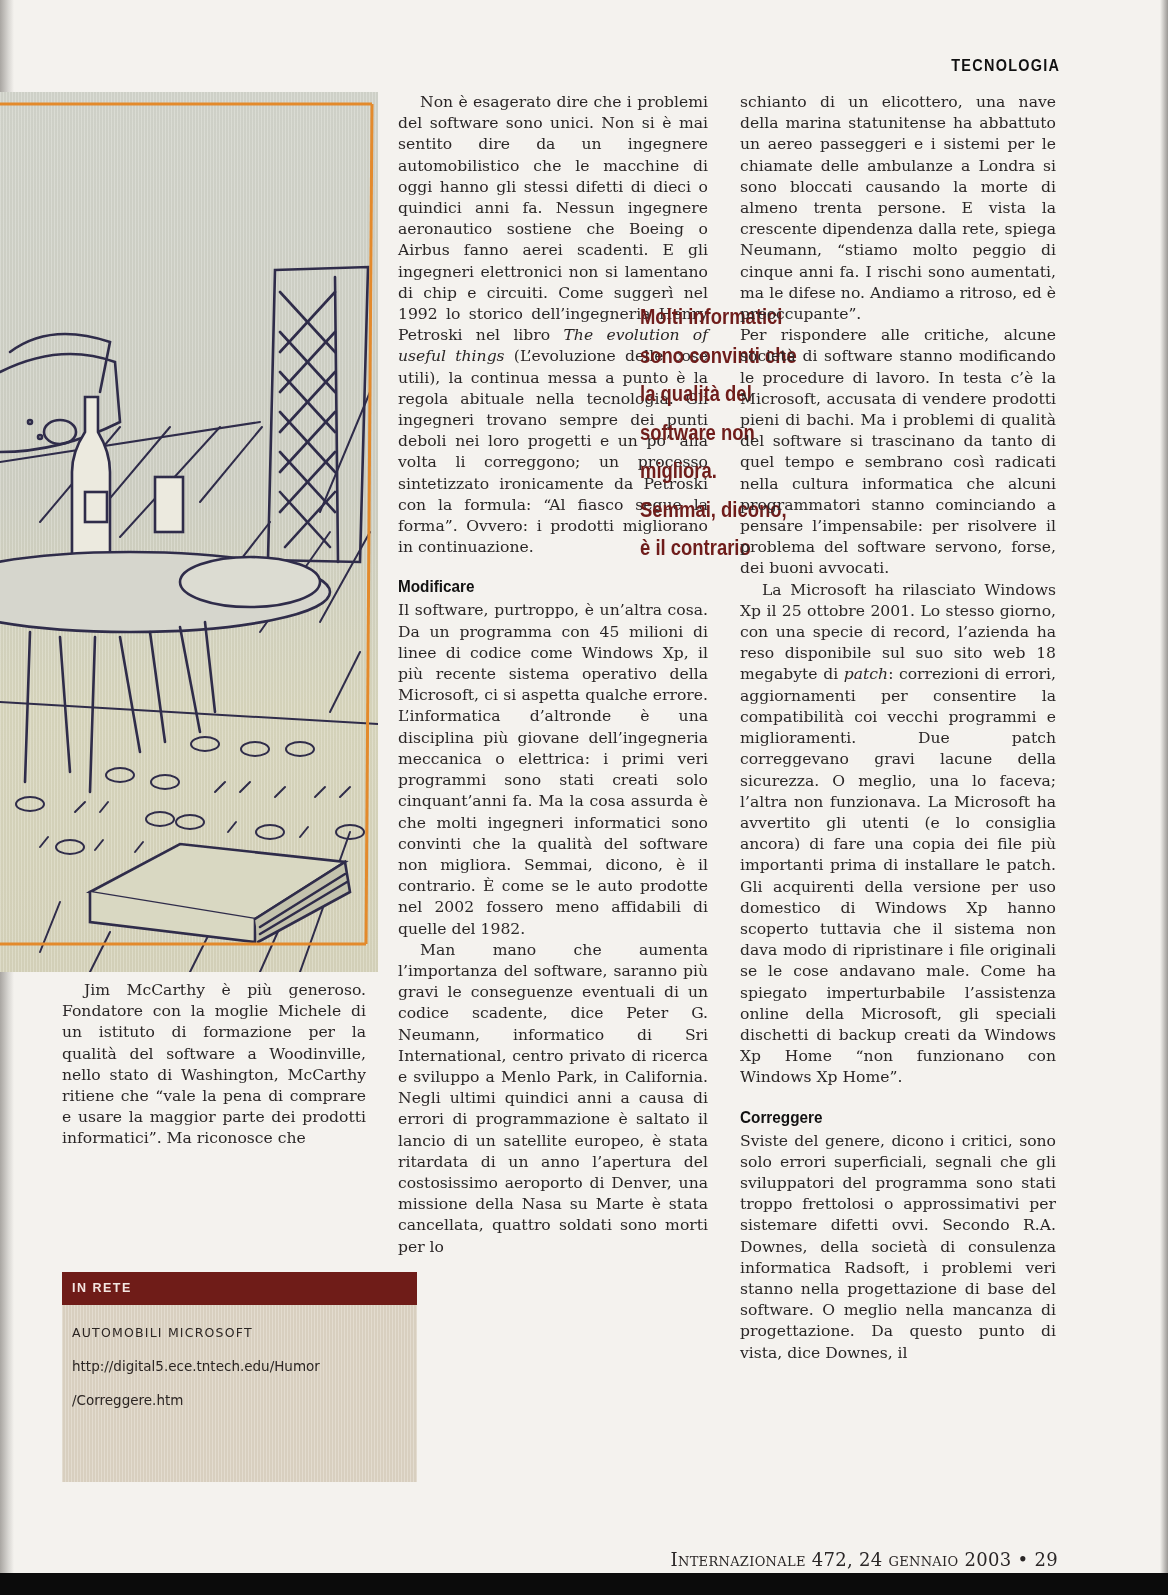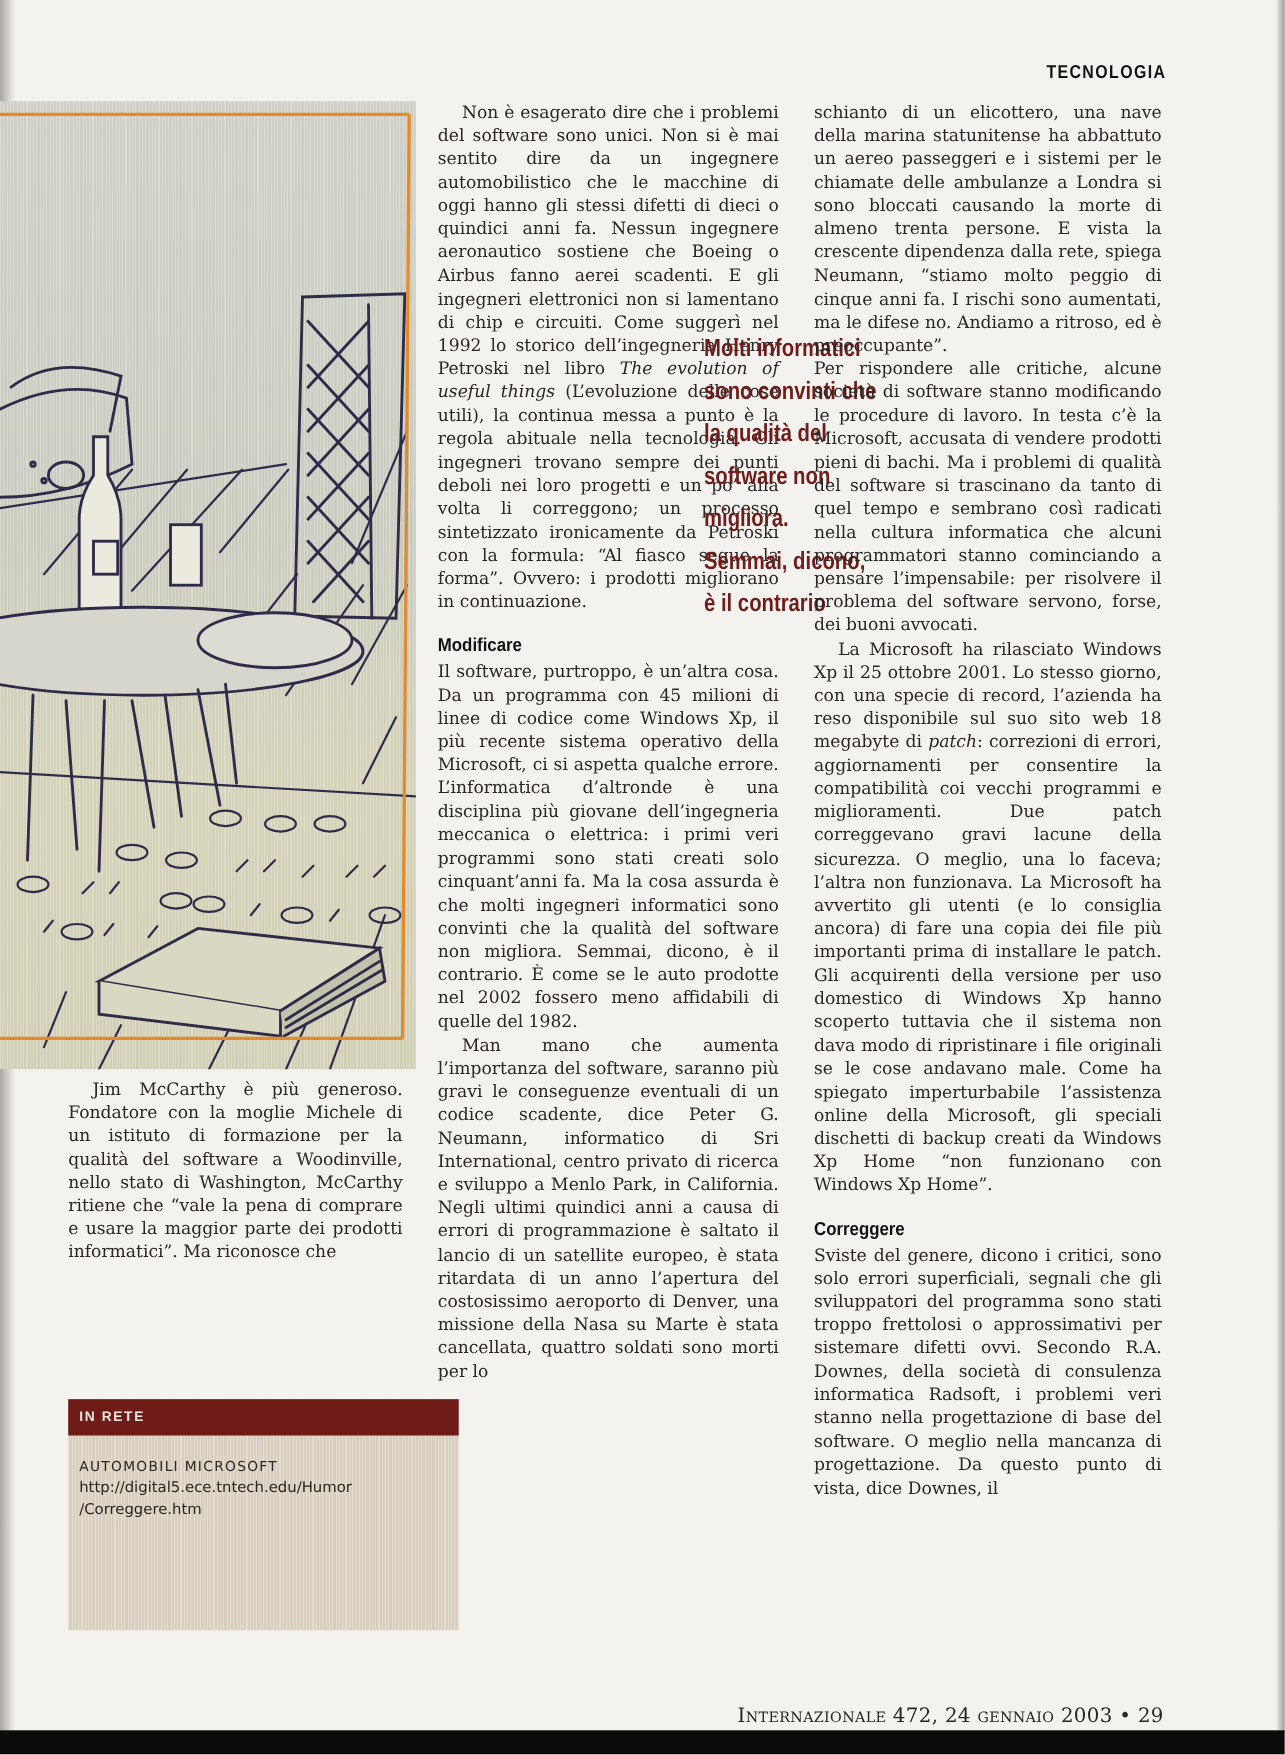--- a/index.html
+++ b/index.html
@@ -60,21 +60,21 @@
       repeating-linear-gradient(90deg, rgba(255,255,255,0.2) 0 1px, rgba(0,0,0,0.02) 1px 3px),
       #dcd3c3;
   }
   .sidebar-header {
     height:33px; background:#6f1c18; color:#f3e6e1;
     font-family:"Liberation Sans", sans-serif; font-weight:bold; font-size:12.5px;
     letter-spacing:1.5px; line-height:33px; padding-left:10px;
   }
   .sidebar-body { padding:19px 10px 0 10px; font-family:"DejaVu Sans", sans-serif; color:#2b2523; }
   .sidebar-title { font-weight:normal; font-size:12.5px; letter-spacing:1.2px; line-height:18px; }
-  .sidebar-url { font-size:13.5px; line-height:20px; }
+  .sidebar-url { font-size:13.5px; line-height:20px;margin-top:14px; }
   .sidebar-desc { font-size:13px; line-height:20px; font-style:italic; }
   .folio {
     position:absolute; right:110px; top:1533px;
     font-size:18px; color:#2a2626; letter-spacing:0.3px;margin-top:16px;
   }
   .folio .sc { font-variant:small-caps; }
 </style>
 </head>
 <body>
 

